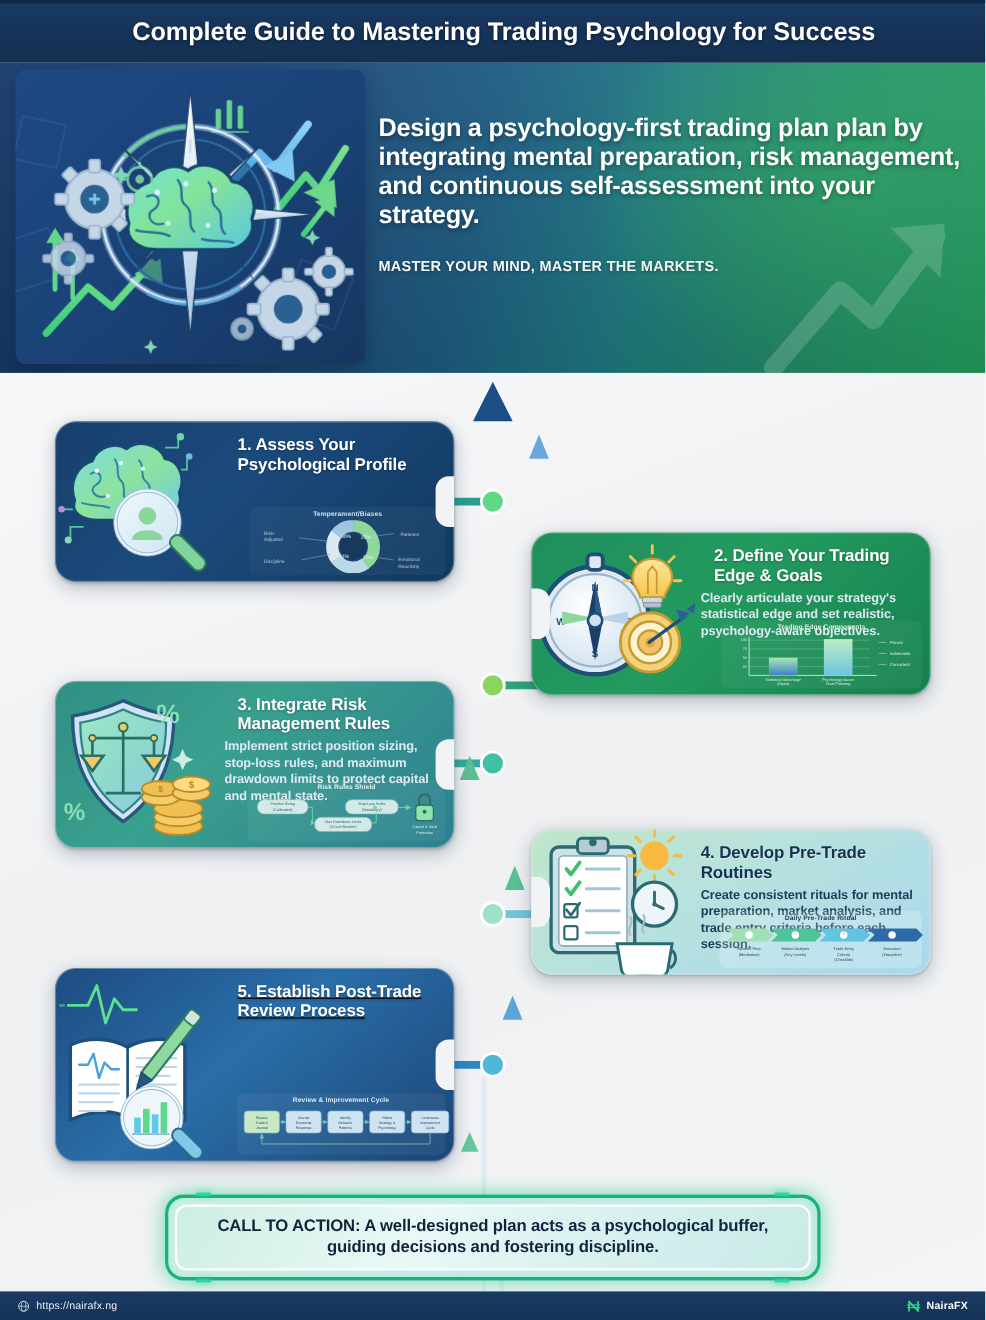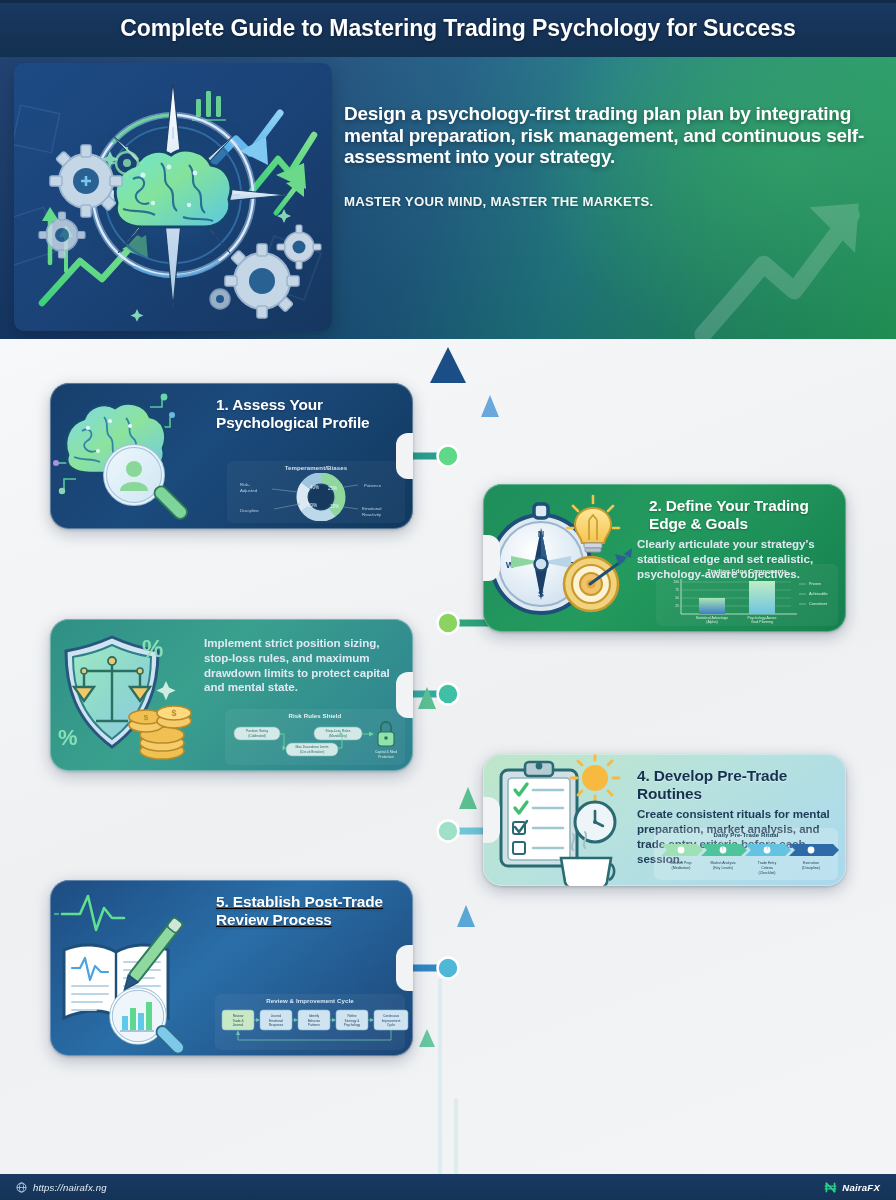--- a/index.html
+++ b/index.html
@@ -59,21 +59,21 @@
     width: 318px; height: 268px;
     border-radius: 10px;
     overflow: hidden;
     box-shadow: 0 6px 18px rgba(0,0,0,.22);
   }
   .hero-copy {
     position: absolute; left: 344px; top: 46px; width: 530px;
   }
   .hero-head {
     color: #fff;
-    font-size: 19px; font-weight: bold;
+    font-size: 23px; font-weight: bold;
     line-height: 1.14;
     letter-spacing: -0.25px;
     text-shadow: 0 2px 5px rgba(0,0,0,.35);
   }
   .hero-sub {
     margin-top: 26px;
     color: #f2f7f6;
     font-size: 13.2px; font-weight: bold;
     letter-spacing: .25px;
     text-shadow: 0 1px 3px rgba(0,0,0,.35);
@@ -201,21 +201,20 @@
     box-shadow: 0 0 7px rgba(47,215,160,.9);
   }
 
   
   .footer {
     position: absolute; left: 0; top: 1174px; width: 896px; height: 26px;
     background: linear-gradient(180deg, #1a3a63 0%, #153357 100%);
     display: flex; align-items: center; justify-content: space-between;
     padding: 0 16px;
     z-index: 9;
-    font-style: italic;
   }
   .footer-left { display: flex; align-items: center; gap: 6px; }
   .footer-url {
     color: #e6edf5; font-size: 9.6px; letter-spacing: .15px;
   }
   .footer-right { display: flex; align-items: center; gap: 5px; }
   .brand-name { color: #ffffff; font-size: 9.6px; font-weight: bold; letter-spacing: .2px; }
 </style>
 </head>
 <body>
@@ -735,20 +734,21 @@
           </g>
 
           <g fill="#8fe5b8" opacity="0.92" font-family="Liberation Sans, sans-serif" font-weight="bold">
             <text x="92" y="38" font-size="24">%</text>
             <text x="8" y="126" font-size="22">%</text>
           </g>
           <path d="M116 62 l3 6.6 6.6 3 -6.6 3 -3 6.6 -3 -6.6 -6.6 -3 6.6 -3 Z" fill="#dff5ea" opacity="0.9"></path>
         </svg>
       </div>
       <div class="card-body">
+        <div class="card-title">3. Integrate Risk Management Rules</div>
         <div class="card-desc">Implement strict position sizing, stop-loss rules, and maximum drawdown limits to protect capital and mental state.</div>
         <div class="microfig" style="width:180px;height:56px;background:rgba(255,255,255,.05);">
           <div class="mf-title" style="color:#e2f2f0;">Risk Rules Shield</div>
           <svg viewBox="0 0 180 42" width="180" height="42">
             <g fill="#e9f6f4" stroke="#7fc2bb" stroke-width="0.6" opacity="0.88">
               <rect x="4" y="6" width="46" height="13" rx="6"></rect>
               <rect x="56" y="22" width="52" height="13" rx="6"></rect>
               <rect x="84" y="6" width="48" height="13" rx="6"></rect>
             </g>
             <g fill="#2a6a6a" font-size="3.4" text-anchor="middle">
@@ -975,20 +975,30 @@
                 <path d="M150 12 L154 14 L150 16 Z"></path>
             </g>
             <path d="M171 24 L171 34 L18 34 L18 27" stroke="#6fc3b0" stroke-width="0.8" fill="none"></path>
             <path d="M16 29 L18 24 L20 29 Z" fill="#6fc3b0"></path>
           </svg>
         </div>
       </div>
     </div>
   </div>
 
+  <div class="cta-wrap">
+    <div class="cta-glow"></div>
+    <div class="cta-tick" style="left:28px;top:-2px;"></div>
+    <div class="cta-tick" style="right:28px;top:-2px;"></div>
+    <div class="cta-tick" style="left:28px;bottom:-2px;"></div>
+    <div class="cta-tick" style="right:28px;bottom:-2px;"></div>
+    <div class="cta-inner">
+      <div class="cta-text">CALL TO ACTION: A well-designed plan acts as a psychological buffer, guiding decisions and fostering discipline.</div>
+    </div>
+  </div>
 
   <div class="footer">
     <div class="footer-left">
       <svg width="11" height="11" viewBox="0 0 16 16">
         <circle cx="8" cy="8" r="6.6" fill="none" stroke="#c5d6e8" stroke-width="1.3"></circle>
         <ellipse cx="8" cy="8" rx="3" ry="6.6" fill="none" stroke="#c5d6e8" stroke-width="1.1"></ellipse>
         <line x1="1.4" y1="8" x2="14.6" y2="8" stroke="#c5d6e8" stroke-width="1.1"></line>
       </svg>
       <span class="footer-url">https://nairafx.ng</span>
     </div>

